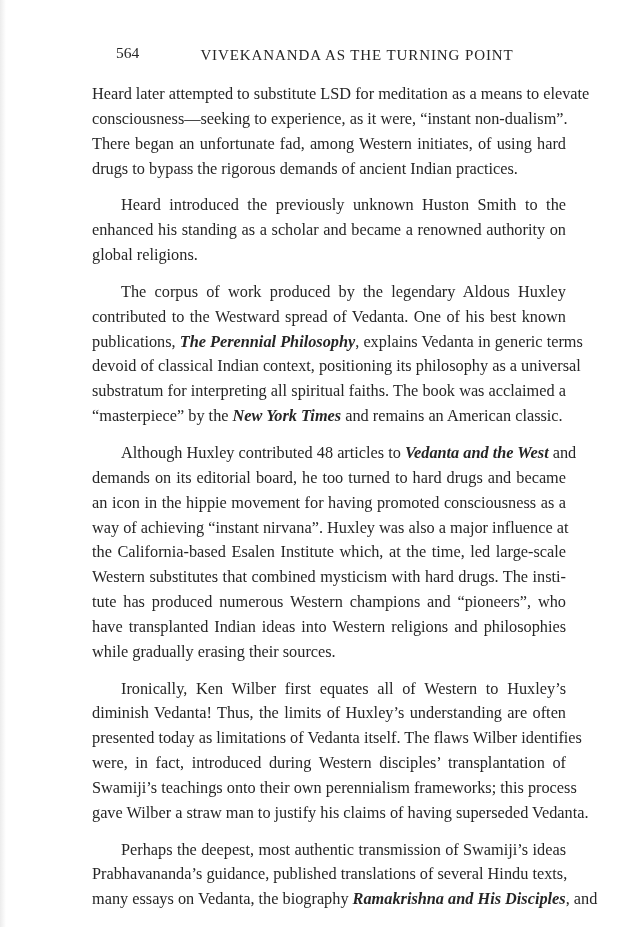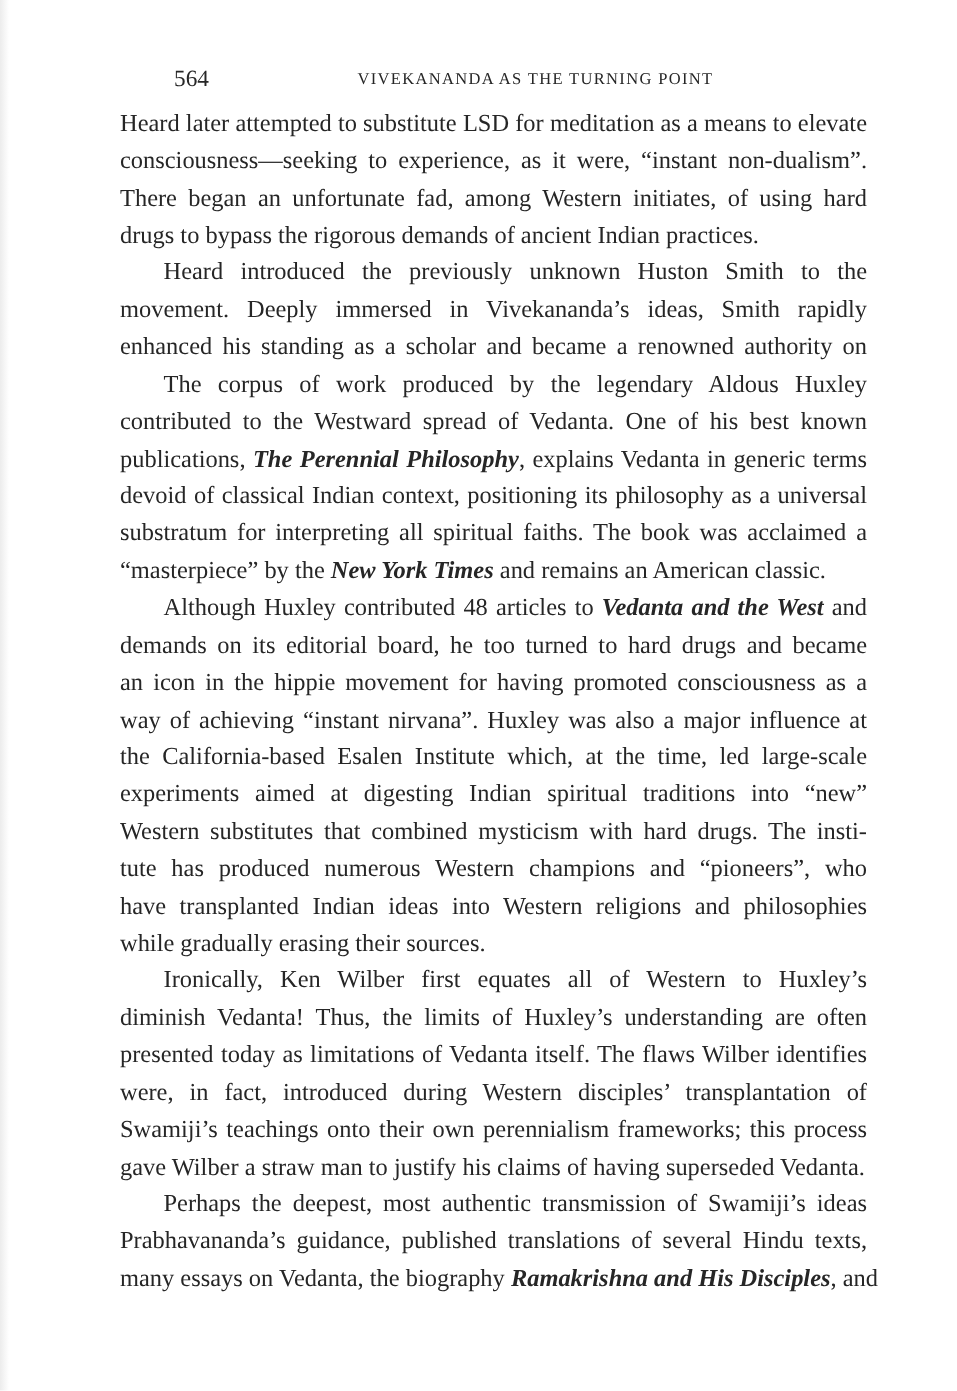--- a/index.html
+++ b/index.html
@@ -3,24 +3,24 @@
 <meta charset="utf-8">
 <style>
   html, body { margin: 0; padding: 0; background: #ffffff; }
   body { width: 638px; height: 927px; position: relative; overflow: hidden;
          font-family: "Liberation Serif", "DejaVu Serif", serif; color: #262626; }
   .left-edge { position: absolute; left: 0; top: 0; width: 6px; height: 927px;
                background: linear-gradient(to right, #ececec, #ffffff); }
   .header { position: absolute; left: 80px; top: 44px; width: 498px; height: 20px; margin-left: 36px; }
   .page-number { position: absolute; left: 0; top: 0; font-size: 15.5px; }
   .running-head { position: absolute; left: 0; right: 16px; top: 3px; text-align: center;
-                  font-size: 11px; letter-spacing: 0.9px; text-transform: uppercase; }
+                  font-size: 15px; letter-spacing: 0.9px; text-transform: uppercase; }
   .body-text { position: absolute; left: 80px; top: 70px; width: 498px;
                font-size: 16.3px; line-height: 24.85px; text-align: justify; }
-  .body-text p { margin: 0; }
+  .body-text p { margin: 12px; }
   .line { display: block; text-align: justify; text-align-last: justify; white-space: nowrap; }
   .line.last { text-align-last: left; }
   .line.first { padding-left: 29px; }
   em { font-style: italic; font-weight: bold; }
 </style>
 </head>
 <body>
 
 <div class="left-edge"></div>
 
@@ -31,38 +31,37 @@
 
 <div class="body-text" id="body-text">
     <p>
       <span class="line">Heard later attempted to substitute LSD for meditation as a means to elevate</span>
       <span class="line">consciousness—seeking to experience, as it were, “instant non-dualism”.</span>
       <span class="line">There began an unfortunate fad, among Western initiates, of using hard</span>
       <span class="line last">drugs to bypass the rigorous demands of ancient Indian practices.</span>
     </p>
     <p>
       <span class="line first">Heard introduced the previously unknown Huston Smith to the</span>
-      <span class="line">movement. Deeply immersed in Vivekananda’s ideas, Smith rapidly</span>
       <span class="line">enhanced his standing as a scholar and became a renowned authority on</span>
+      <span class="line last">global religions.</span>
     </p>
     <p>
       <span class="line first">The corpus of work produced by the legendary Aldous Huxley</span>
       <span class="line">contributed to the Westward spread of Vedanta. One of his best known</span>
       <span class="line">publications, <em>The Perennial Philosophy</em>, explains Vedanta in generic terms</span>
       <span class="line">devoid of classical Indian context, positioning its philosophy as a universal</span>
       <span class="line">substratum for interpreting all spiritual faiths. The book was acclaimed a</span>
       <span class="line last">“masterpiece” by the <em>New York Times</em> and remains an American classic.</span>
     </p>
     <p>
       <span class="line first">Although Huxley contributed 48 articles to <em>Vedanta and the West</em> and</span>
       <span class="line">demands on its editorial board, he too turned to hard drugs and became</span>
       <span class="line">an icon in the hippie movement for having promoted consciousness as a</span>
       <span class="line">way of achieving “instant nirvana”. Huxley was also a major influence at</span>
       <span class="line">the California-based Esalen Institute which, at the time, led large-scale</span>
-      <span class="line">experiments aimed at digesting Indian spiritual traditions into “new”</span>
       <span class="line">Western substitutes that combined mysticism with hard drugs. The insti-</span>
       <span class="line">tute has produced numerous Western champions and “pioneers”, who</span>
       <span class="line">have transplanted Indian ideas into Western religions and philosophies</span>
       <span class="line last">while gradually erasing their sources.</span>
     </p>
     <p>
       <span class="line first">Ironically, Ken Wilber first equates all of Western to Huxley’s</span>
       <span class="line">diminish Vedanta! Thus, the limits of Huxley’s understanding are often</span>
       <span class="line">presented today as limitations of Vedanta itself. The flaws Wilber identifies</span>
       <span class="line">were, in fact, introduced during Western disciples’ transplantation of</span>

